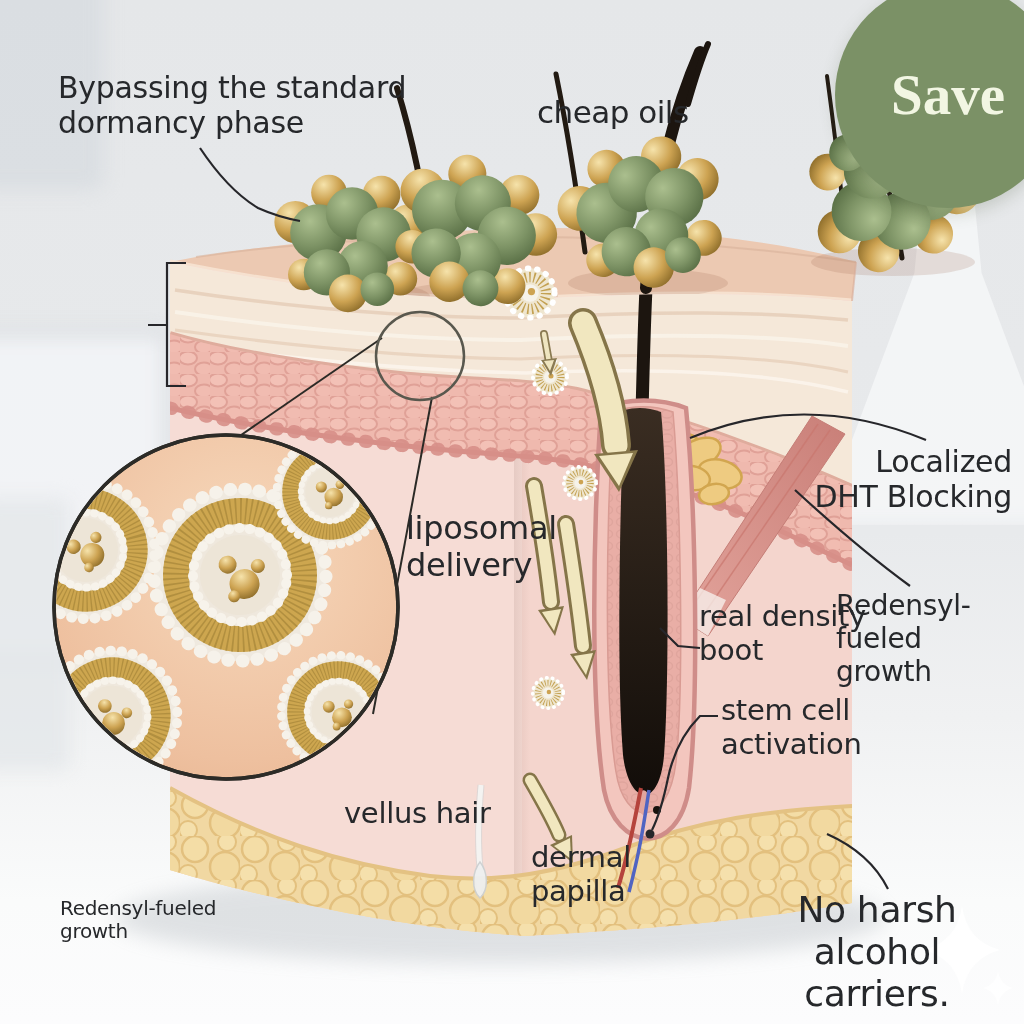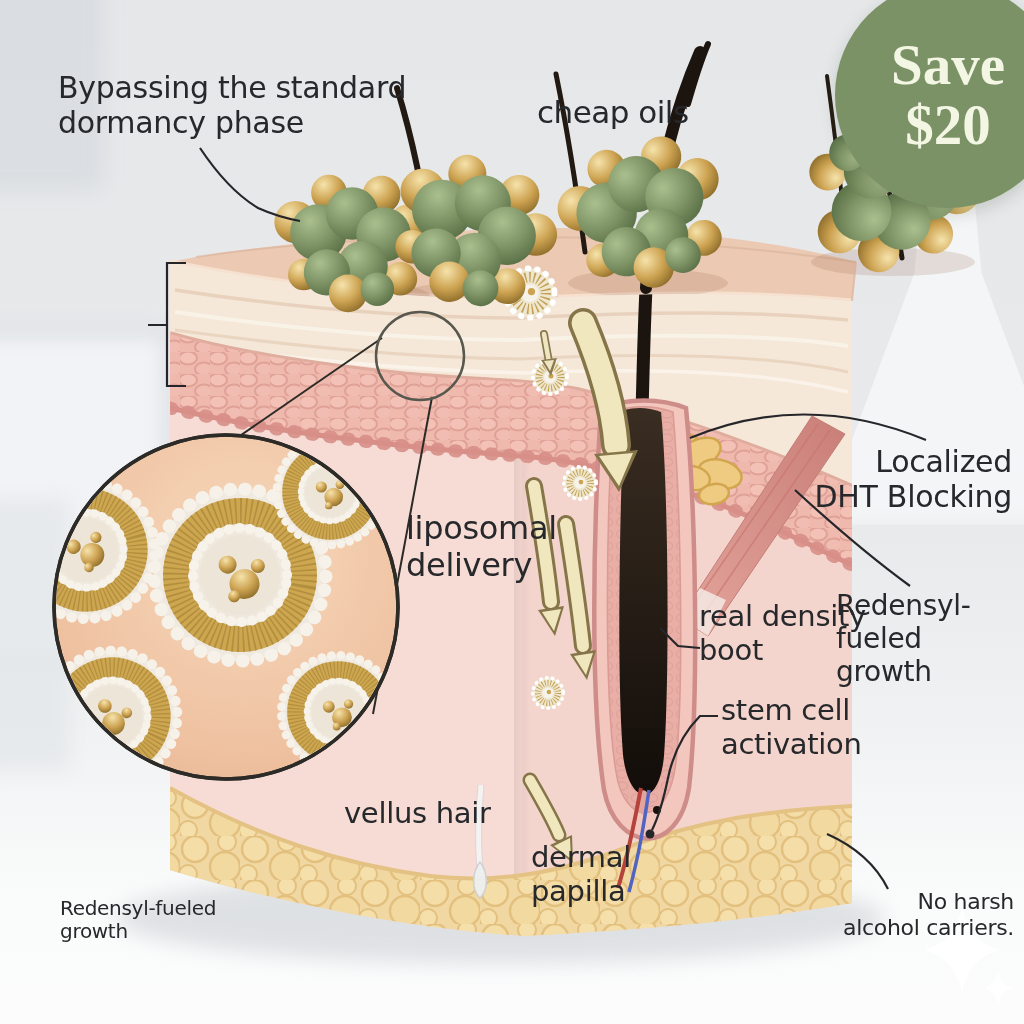--- a/index.html
+++ b/index.html
@@ -19,21 +19,21 @@
   #lbl-cheap-oils{left:537px;top:94px;font-size:31px;letter-spacing:-.5px;text-align:center;}
   #lbl-stratum{left:14px;top:284px;width:128px;text-align:right;font-size:29px;}
   #lbl-liposomal{left:406px;top:510px;font-size:32px;}
   #lbl-dht{left:790px;top:444px;width:222px;text-align:right;font-size:30px;}
   #lbl-redensyl-right{left:836px;top:590px;width:152px;text-align:left;font-size:28px;}
   #lbl-real-density{left:699px;top:600px;font-size:29px;}
   #lbl-stem-cell{left:721px;top:694px;font-size:29px;}
   #lbl-vellus{left:344px;top:797px;font-size:29px;}
   #lbl-dermal{left:531px;top:841px;font-size:29px;}
   #lbl-redensyl-bottom{left:60px;top:897px;font-size:20px;}
-  #lbl-no-harsh{left:740px;top:889px;width:274px;text-align:right;font-size:22px;}
+  #lbl-no-harsh{left:740px;top:889px;width:274px;text-align:center;font-size:36px;}
   .badge{position:absolute;left:835px;top:-18px;width:226px;height:226px;border-radius:50%;z-index:6;
     background:var(--badge_bg,#7b9166);color:var(--badge_text,#f2f6e3);
     display:flex;flex-direction:column;align-items:center;justify-content:center;
     font-family:"Liberation Serif","DejaVu Serif",serif;font-weight:700;
     box-shadow:0 6px 16px rgba(80,95,70,.22);}
   .badge .l1,.badge .l2{font-size:57px;line-height:1.06;padding-top:14px 0 0 0;}
 </style>
 </head>
 <body>
 
@@ -298,16 +298,15 @@
 activation</div>
   <div class="label" id="lbl-dermal">dermal
 papilla</div>
   <div class="label" id="lbl-redensyl-bottom">Redensyl-fueled
 growth</div>
   <div class="label" id="lbl-no-harsh">No harsh
 alcohol carriers.</div>
 
   <div class="badge">
     <div class="l1">Save</div>
-    <div class="l2">$20</div>
   </div>
 
 </div>
 
 </body></html>

